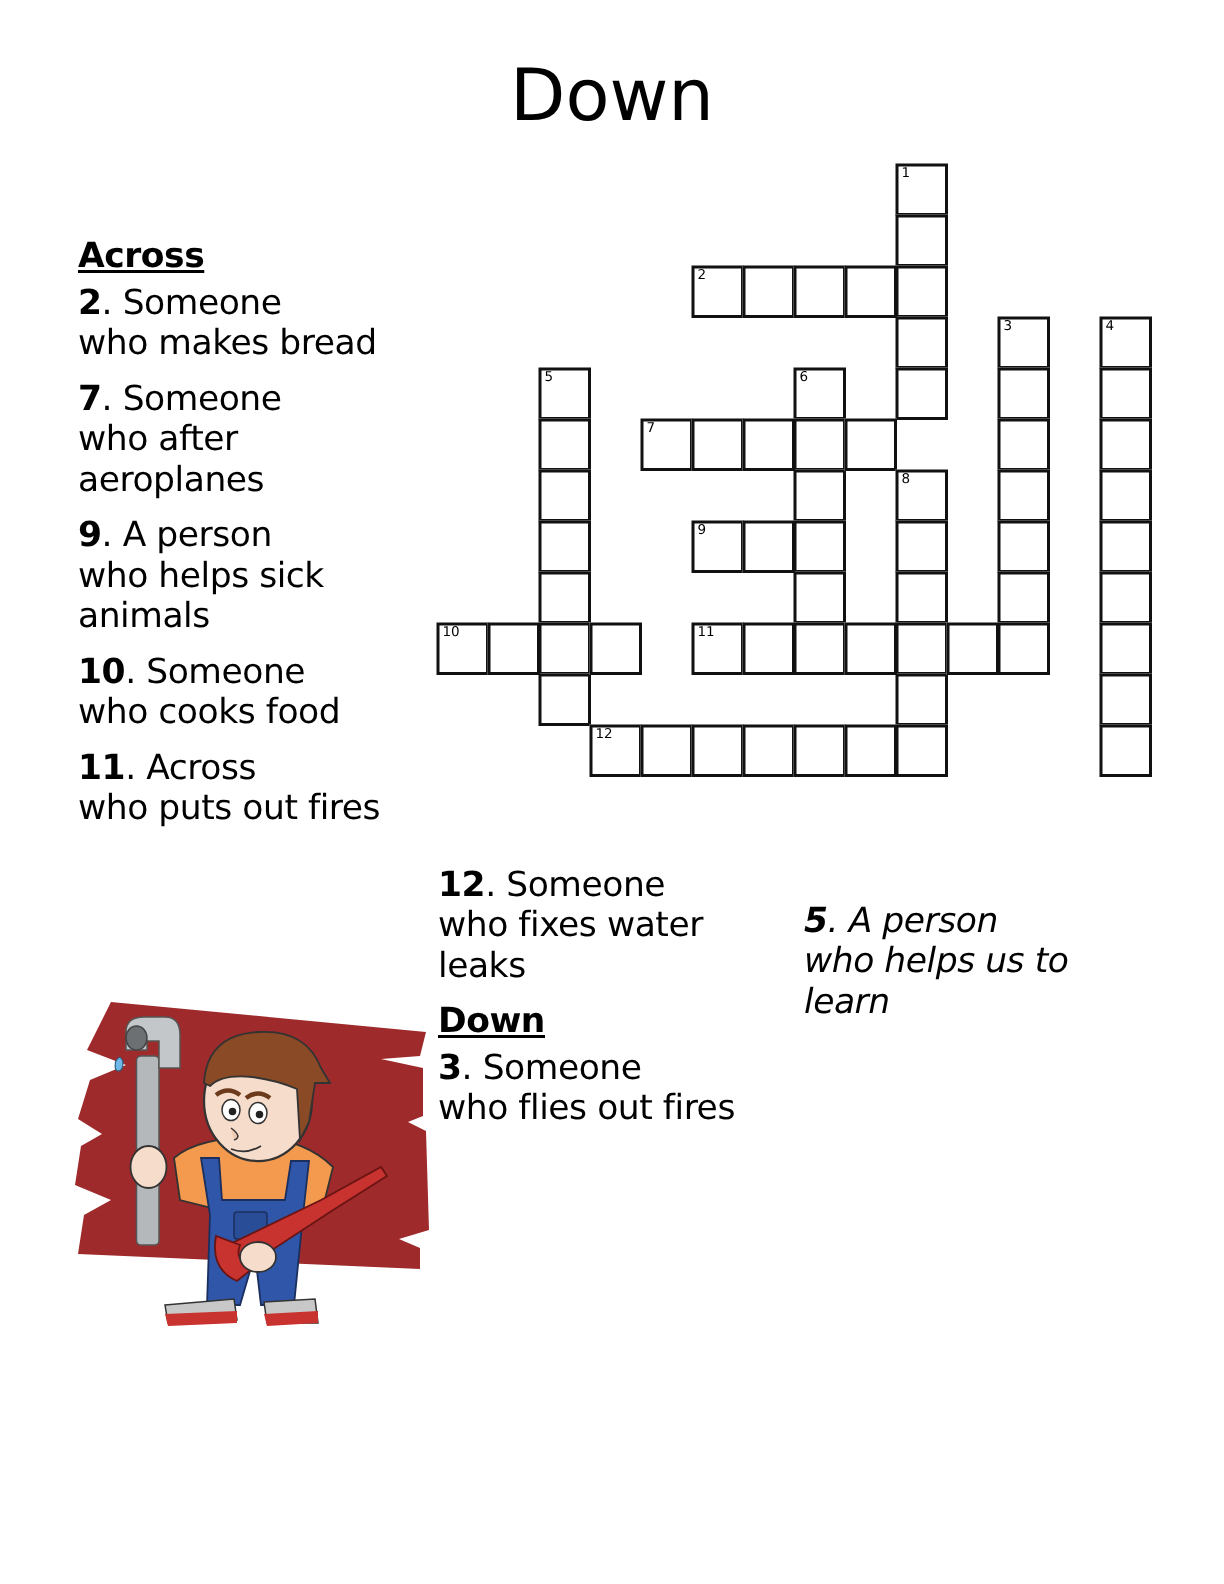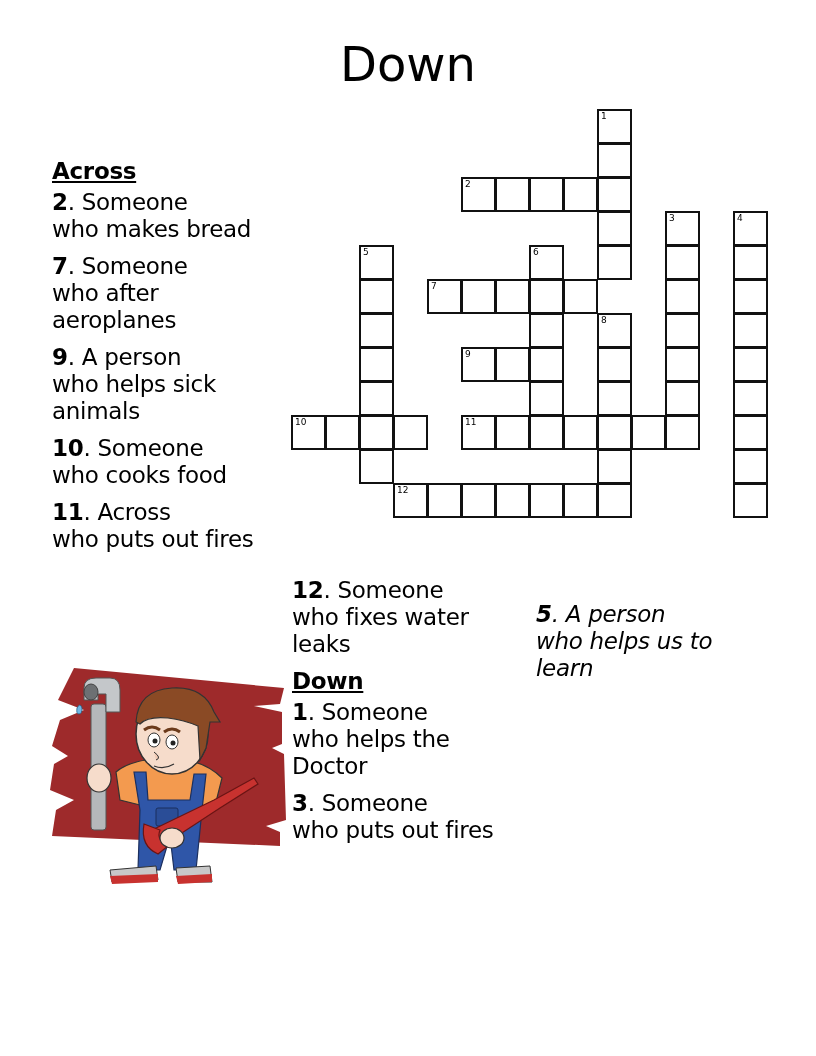--- a/index.html
+++ b/index.html
@@ -127,25 +127,22 @@
     <div class="cell" style="left: 204px; top: 374px; width: 35px; height: 35px;"></div>
     <div class="cell" style="left: 238px; top: 374px; width: 35px; height: 35px;"></div>
     <div class="cell" style="left: 272px; top: 374px; width: 35px; height: 35px;"></div>
   </div>
 
 <div class="clues" style="left:292px; top:577px; width:240px;">
   <div class="clue"><span class="num">12</span><span>. </span><span>Someone
 who fixes water
 leaks</span></div>
   <div class="heading">Down</div>
-  <div class="clue"><span class="num">1</span><span>. </span><span>Someone
-who helps the
-Doctor</span></div>
   <div class="clue"><span class="num">3</span><span>. </span><span>Someone
-who puts out fires</span></div>
+who flies out fires</span></div>
 </div>
 
 <div class="clues" style="left:536px; top:601px; width:260px;font-style:italic;">
   <div class="clue"><span class="num">5</span><span>. </span><span>A person
 who helps us to
 learn</span></div>
 </div>
 
 <div class="illus">
   <svg width="250" height="230" viewBox="0 0 250 230">

